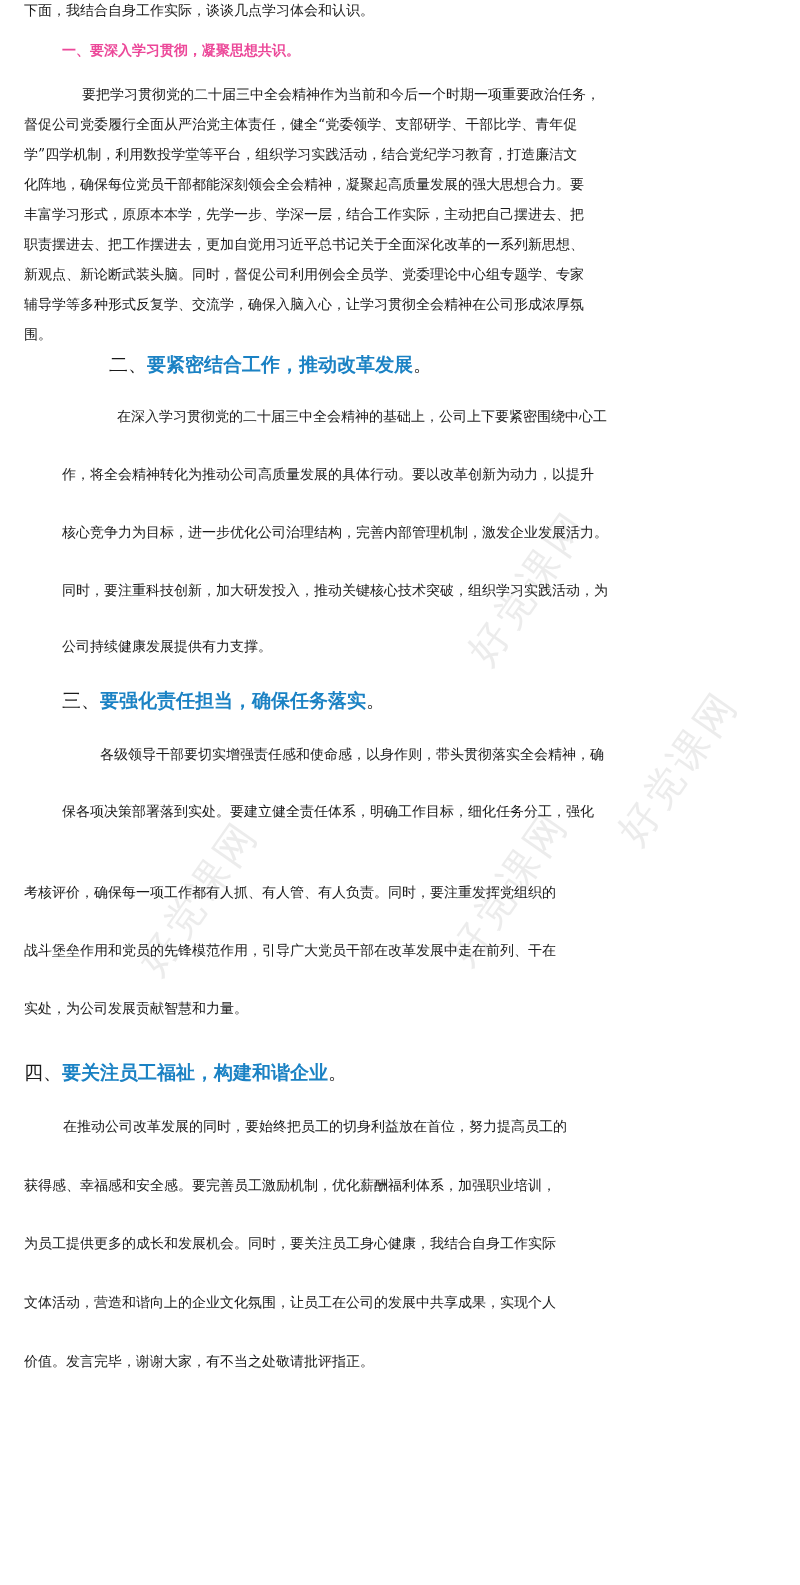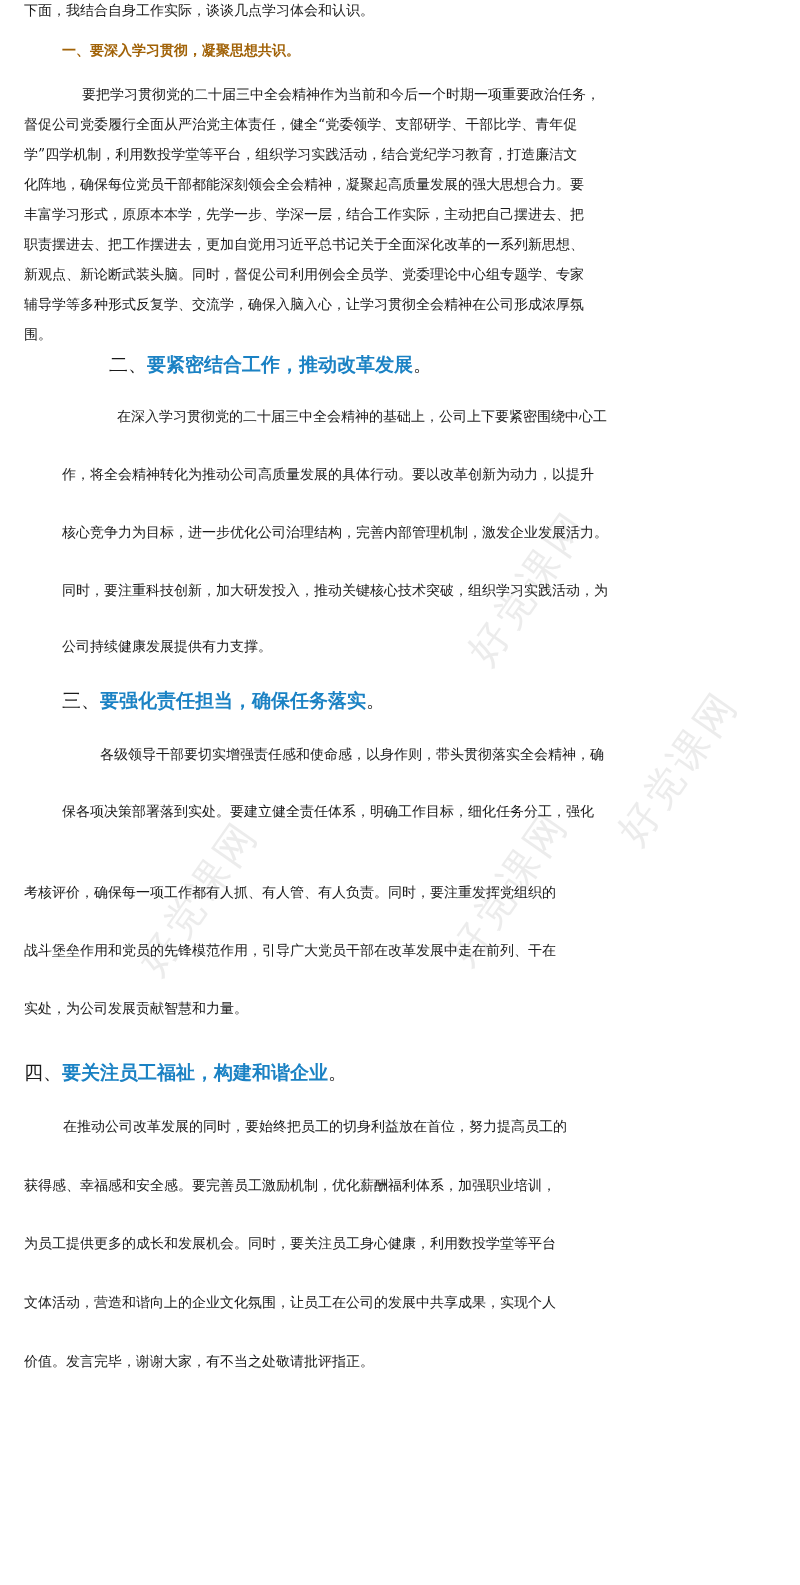--- a/index.html
+++ b/index.html
@@ -4,21 +4,21 @@
 <style>
   html, body { margin:0; padding:0; background:#ffffff; }
   body { width:800px; height:1585px; position:relative; overflow:hidden; color:#1a1a1a; }
   .page { position:absolute; left:0; top:0; width:800px; height:1585px; }
   .serif { font-family:"DejaVu Serif","Liberation Serif",serif; }
   .sans { font-family:"DejaVu Sans","Liberation Sans",sans-serif; }
   .line { position:absolute; white-space:nowrap; font-size:14px; letter-spacing:0; }
   .heading { font-weight:bold; color:#1b82c4; font-size:19px; }
   .heading .num { color:#1a1a1a; font-weight:normal; }
   .heading .end { color:#1a1a1a; font-weight:normal; }
-  .heading1 { color:#a16207; font-weight:bold; }
+  .heading1 { color:#ec4899; font-weight:bold; }
   .wm { position:absolute; font-family:"DejaVu Sans",sans-serif; font-size:40px; color:rgba(200,200,200,0.35); transform:rotate(-55deg); white-space:nowrap; pointer-events:none; letter-spacing:4px; }
 </style>
 </head>
 <body>
 
 <div class="page">
 
   <div class="wm" style="left:440px;top:560px;">好党课网</div>
   <div class="wm" style="left:590px;top:740px;">好党课网</div>
   <div class="wm" style="left:110px;top:870px;">好党课网</div>
@@ -53,17 +53,17 @@
   <div class="line sans" style="left:62px;top:803px;">保各项决策部署落到实处。要建立健全责任体系，明确工作目标，细化任务分工，强化</div>
   <div class="line sans" style="left:24px;top:884px;">考核评价，确保每一项工作都有人抓、有人管、有人负责。同时，要注重发挥党组织的</div>
   <div class="line sans" style="left:24px;top:942px;">战斗堡垒作用和党员的先锋模范作用，引导广大党员干部在改革发展中走在前列、干在</div>
   <div class="line sans" style="left:24px;top:1000px;">实处，为公司发展贡献智慧和力量。</div>
 
   <div class="line sans heading" style="left:24px;top:1060px;">
     <span class="num">四、</span><span>要关注员工福祉，构建和谐企业</span><span class="end">。</span>
   </div>
   <div class="line sans" style="left:63px;top:1118px;">在推动公司改革发展的同时，要始终把员工的切身利益放在首位，努力提高员工的</div>
   <div class="line sans" style="left:24px;top:1177px;">获得感、幸福感和安全感。要完善员工激励机制，优化薪酬福利体系，加强职业培训，</div>
-  <div class="line sans" style="left:24px;top:1235px;">为员工提供更多的成长和发展机会。同时，要关注员工身心健康，利用数投学堂等平台</div>
+  <div class="line sans" style="left:24px;top:1235px;">为员工提供更多的成长和发展机会。同时，要关注员工身心健康，我结合自身工作实际</div>
   <div class="line sans" style="left:24px;top:1294px;">文体活动，营造和谐向上的企业文化氛围，让员工在公司的发展中共享成果，实现个人</div>
   <div class="line sans" style="left:24px;top:1353px;">价值。发言完毕，谢谢大家，有不当之处敬请批评指正。</div>
 
 </div>
 
 </body></html>

